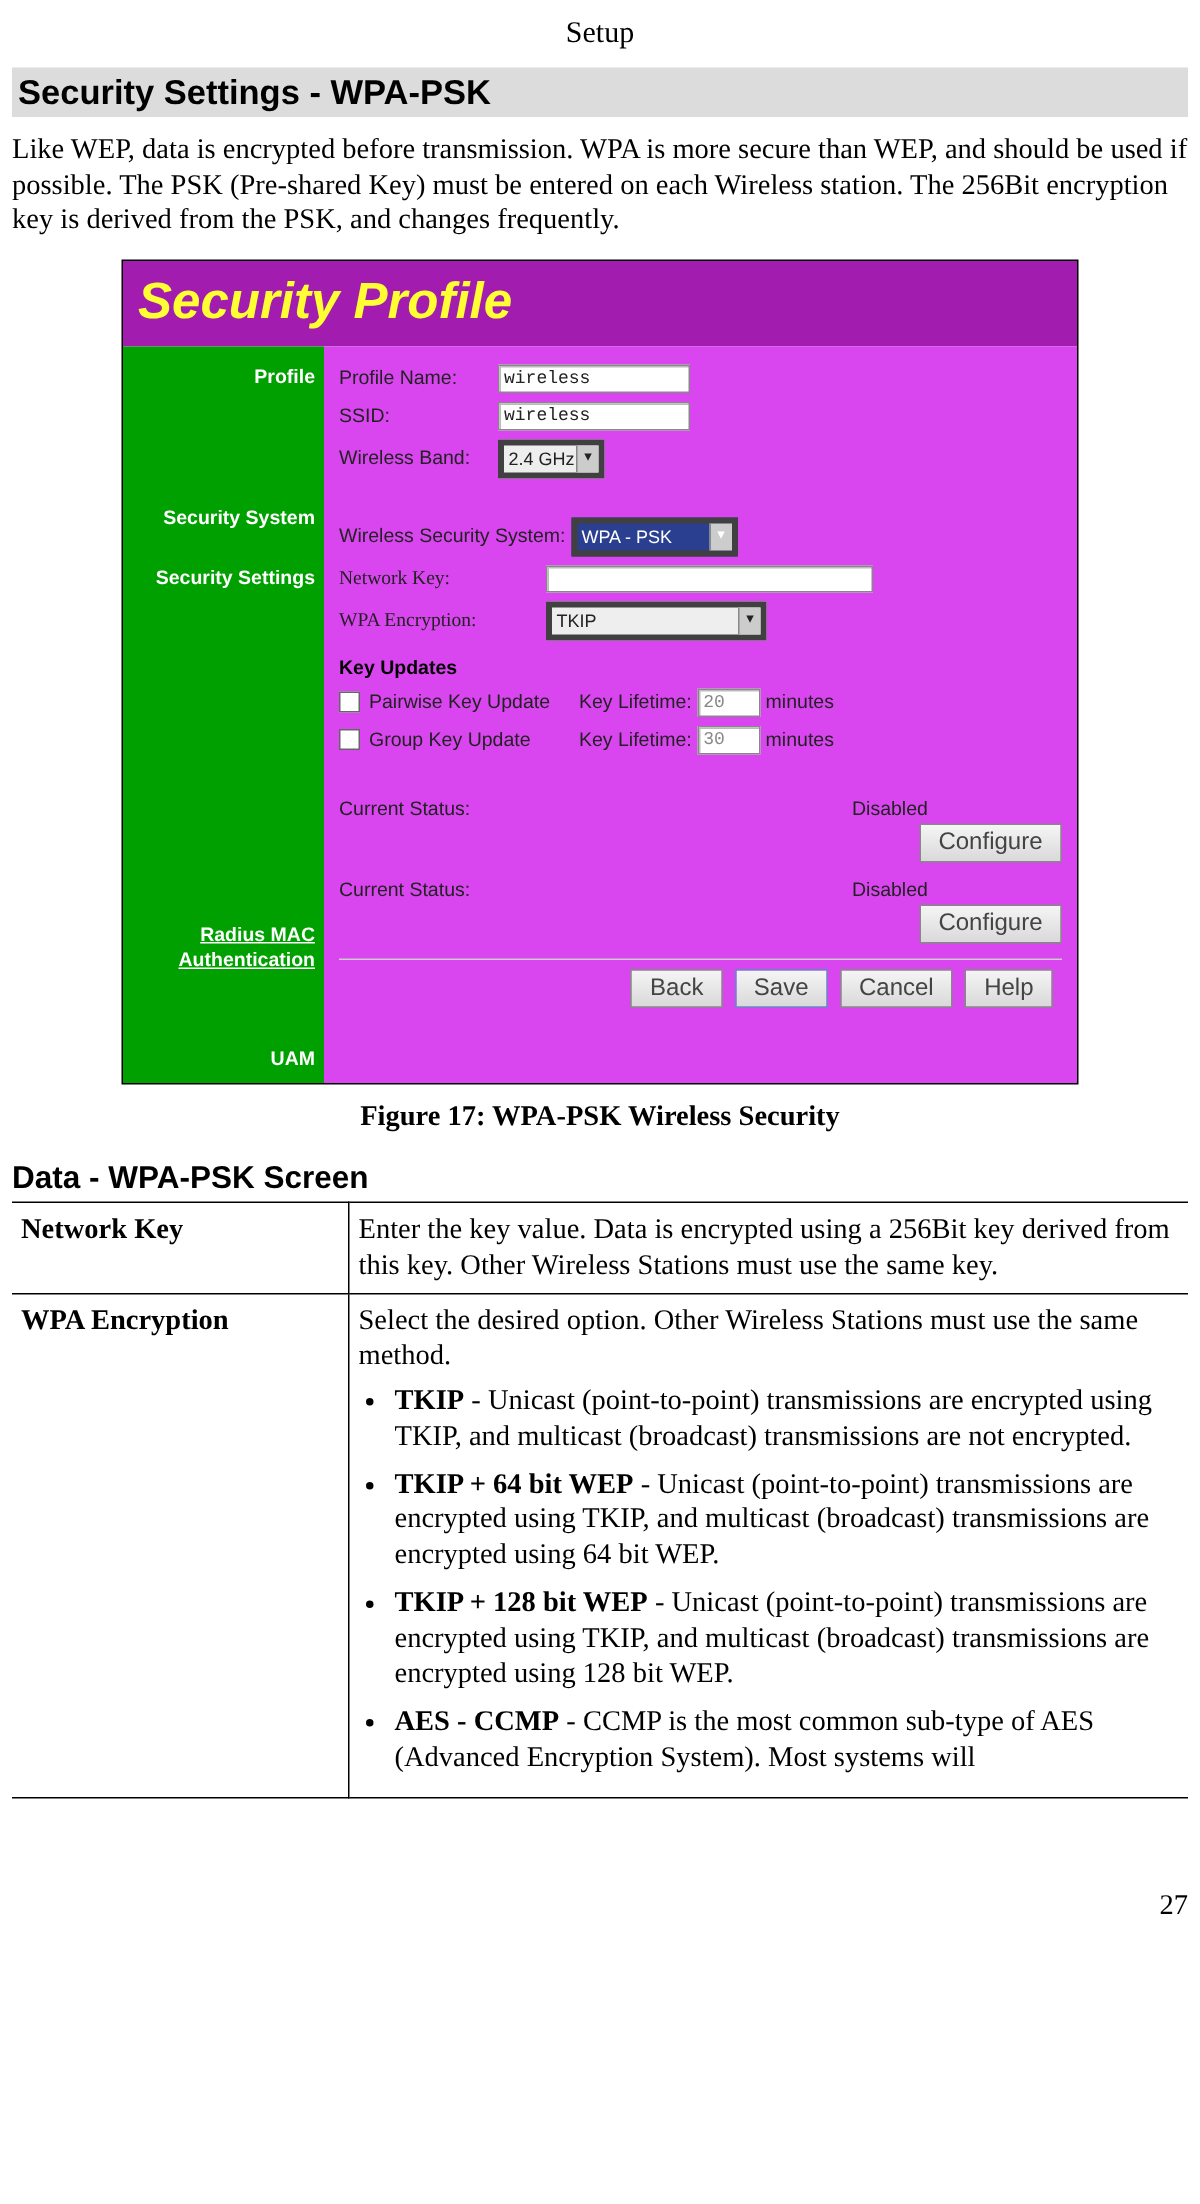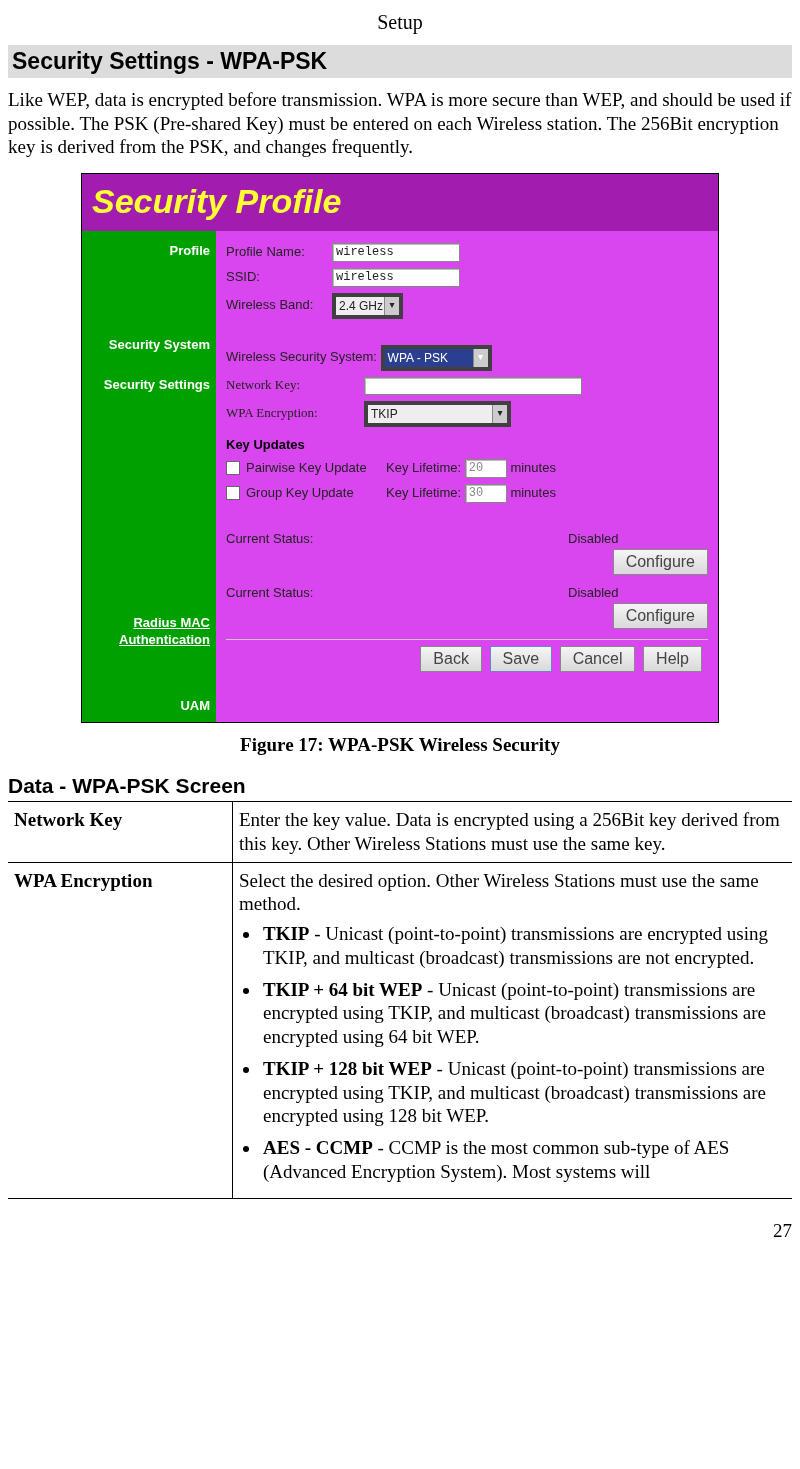--- a/index.html
+++ b/index.html
@@ -36,21 +36,21 @@
   .confrow { text-align: right; margin: 2px 0 10px 0; }
   .btnbar { border-top: 1px solid #ccc; text-align: right; padding: 6px 6px 6px 0; }
   .figcap { text-align: center; font-family: "Times New Roman", serif; font-weight: bold; font-size: 19px; margin: 10px 0 16px 0; }
   .datah { font-family: Arial, Helvetica, sans-serif; font-weight: bold; font-size: 21px; margin: 0 0 2px 0; }
   table.data { border-collapse: collapse; width: 100%; }
   table.data th.full { background: #e4e4e4; text-align: left; font-family: Arial, Helvetica, sans-serif; font-weight: bold; font-size: 16px; padding: 4px 6px; border-top: 1px solid #000; border-bottom: 1px solid #000; }
   table.data td { border-top: 1px solid #000; border-bottom: 1px solid #000; padding: 6px 6px; vertical-align: top; }
   table.data td.k { width: 212px; font-weight: bold; border-right: 1px solid #000; }
   ul.enc { margin: 6px 0 0 0; padding-left: 22px; }
   ul.enc li { margin: 4px 0 8px 0; padding-left: 2px; }
-  .pagenum { text-align: right; font-size: 19px; margin-top: 20px; }
+  .pagenum { text-align: right; font-size: 19px; margin-top: 60px; }
 </style>
 </head>
 <body>
 
 <div class="page">
   <div class="hdr-right">Setup</div>
 
   <div class="sec-title">Security Settings - WPA-PSK</div>
 
   <p class="body">Like WEP, data is encrypted before transmission. WPA is more secure than WEP, and should be used if possible. The PSK (Pre-shared Key) must be entered on each Wireless station. The 256Bit encryption key is derived from the PSK, and changes frequently.</p>

